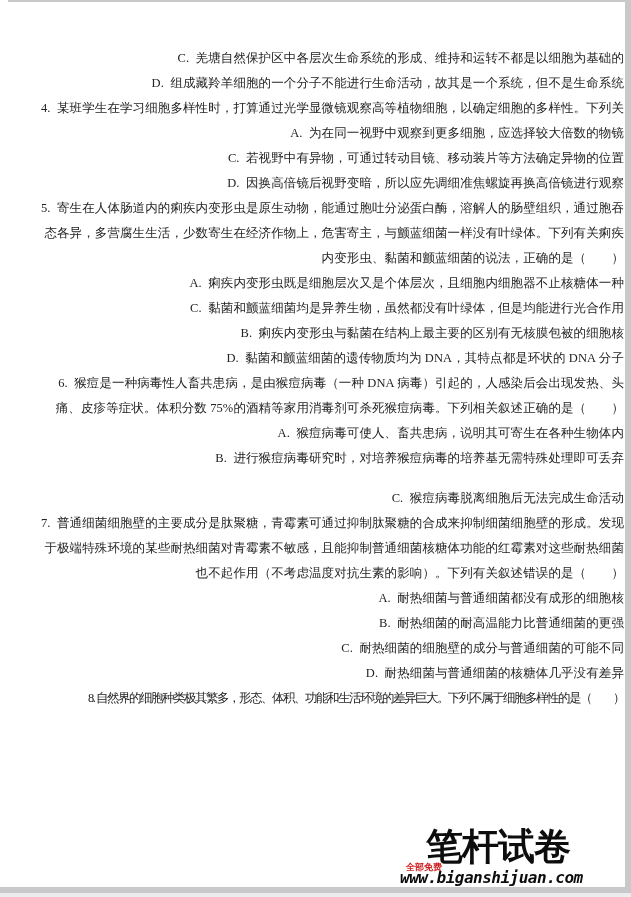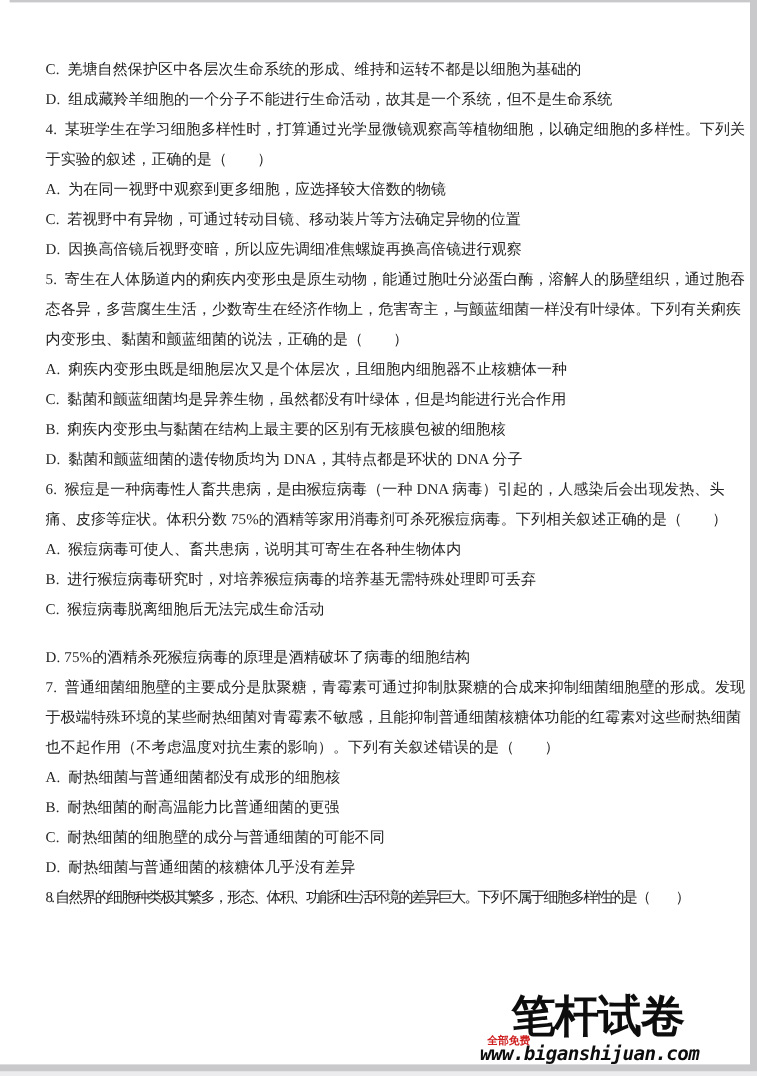--- a/index.html
+++ b/index.html
@@ -24,20 +24,21 @@
     top: 46px;
     width: 586px;
     color: #232323;
     font-size: 12.5px;
   }
   .line {
     height: 25px;
     line-height: 25px;
     white-space: pre;
     letter-spacing: 0.1px;
+    text-align: right;
   }
   .question { display: block; }
   
   .question[data-qid="6"] .option-line:last-child { margin-top: 15px; }
   
   .question[data-qid="8"] .line { letter-spacing: -1.5px; }
 
   
   .watermark { position: absolute; left: 400px; top: 828px; width: 220px; }
   .brand {
@@ -78,41 +79,39 @@
   <div class="edge edge-top"></div>
   <div class="edge edge-right"></div>
   <div class="edge edge-bottom"></div>
   <div class="edge-bottom2 edge"></div>
 
   <main class="doc">
       <div class="line option-line">C.  羌塘自然保护区中各层次生命系统的形成、维持和运转不都是以细胞为基础的</div>
       <div class="line option-line">D.  组成藏羚羊细胞的一个分子不能进行生命活动，故其是一个系统，但不是生命系统</div>
       <section class="question" data-qid="4">
         <div class="line stem-line">4.  某班学生在学习细胞多样性时，打算通过光学显微镜观察高等植物细胞，以确定细胞的多样性。下列关</div>
-        <div class="line stem-line">于实验的叙述，正确的是（　　）</div>
         <div class="line option-line">A.  为在同一视野中观察到更多细胞，应选择较大倍数的物镜</div>
         <div class="line option-line">C.  若视野中有异物，可通过转动目镜、移动装片等方法确定异物的位置</div>
         <div class="line option-line">D.  因换高倍镜后视野变暗，所以应先调细准焦螺旋再换高倍镜进行观察</div>
       </section>
       <section class="question" data-qid="5">
         <div class="line stem-line">5.  寄生在人体肠道内的痢疾内变形虫是原生动物，能通过胞吐分泌蛋白酶，溶解人的肠壁组织，通过胞吞</div>
         <div class="line stem-line">态各异，多营腐生生活，少数寄生在经济作物上，危害寄主，与颤蓝细菌一样没有叶绿体。下列有关痢疾</div>
         <div class="line stem-line">内变形虫、黏菌和颤蓝细菌的说法，正确的是（　　）</div>
         <div class="line option-line">A.  痢疾内变形虫既是细胞层次又是个体层次，且细胞内细胞器不止核糖体一种</div>
         <div class="line option-line">C.  黏菌和颤蓝细菌均是异养生物，虽然都没有叶绿体，但是均能进行光合作用</div>
         <div class="line option-line">B.  痢疾内变形虫与黏菌在结构上最主要的区别有无核膜包被的细胞核</div>
         <div class="line option-line">D.  黏菌和颤蓝细菌的遗传物质均为 DNA，其特点都是环状的 DNA 分子</div>
       </section>
       <section class="question" data-qid="6">
         <div class="line stem-line">6.  猴痘是一种病毒性人畜共患病，是由猴痘病毒（一种 DNA 病毒）引起的，人感染后会出现发热、头</div>
         <div class="line stem-line">痛、皮疹等症状。体积分数 75%的酒精等家用消毒剂可杀死猴痘病毒。下列相关叙述正确的是（　　）</div>
         <div class="line option-line">A.  猴痘病毒可使人、畜共患病，说明其可寄生在各种生物体内</div>
         <div class="line option-line">B.  进行猴痘病毒研究时，对培养猴痘病毒的培养基无需特殊处理即可丢弃</div>
         <div class="line option-line">C.  猴痘病毒脱离细胞后无法完成生命活动</div>
-        <div class="line option-line">D. 75%的酒精杀死猴痘病毒的原理是酒精破坏了病毒的细胞结构</div>
       </section>
       <section class="question" data-qid="7">
         <div class="line stem-line">7.  普通细菌细胞壁的主要成分是肽聚糖，青霉素可通过抑制肽聚糖的合成来抑制细菌细胞壁的形成。发现</div>
         <div class="line stem-line">于极端特殊环境的某些耐热细菌对青霉素不敏感，且能抑制普通细菌核糖体功能的红霉素对这些耐热细菌</div>
         <div class="line stem-line">也不起作用（不考虑温度对抗生素的影响）。下列有关叙述错误的是（　　）</div>
         <div class="line option-line">A.  耐热细菌与普通细菌都没有成形的细胞核</div>
         <div class="line option-line">B.  耐热细菌的耐高温能力比普通细菌的更强</div>
         <div class="line option-line">C.  耐热细菌的细胞壁的成分与普通细菌的可能不同</div>
         <div class="line option-line">D.  耐热细菌与普通细菌的核糖体几乎没有差异</div>
       </section>

